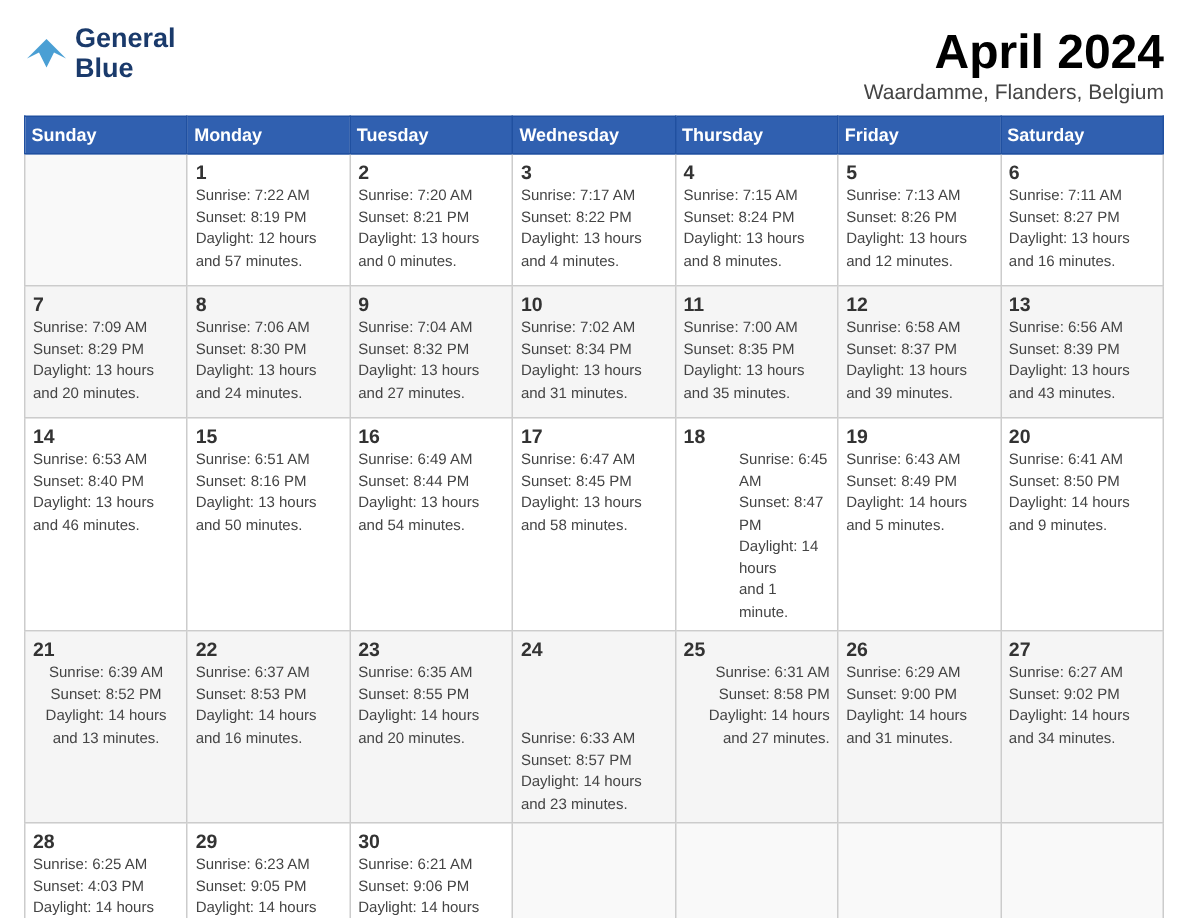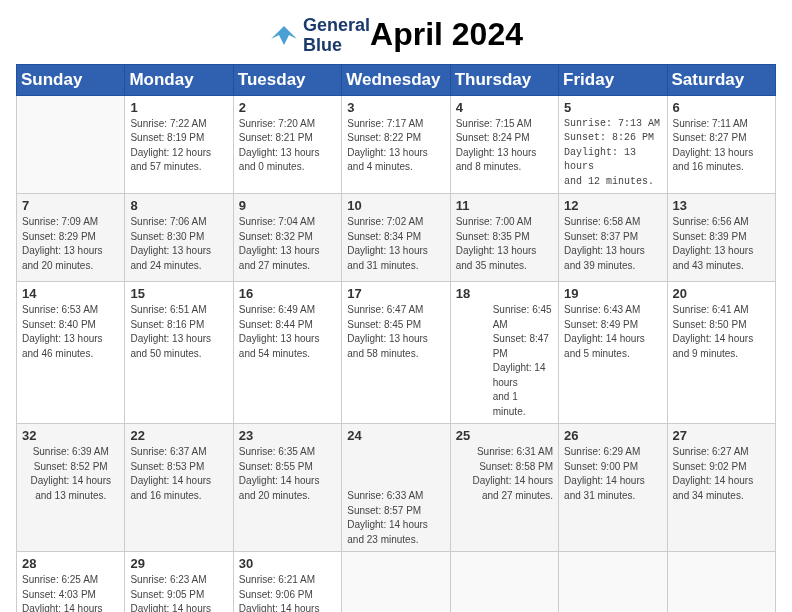--- a/index.html
+++ b/index.html
@@ -5,21 +5,21 @@
     * { box-sizing: border-box; margin: 0; padding: 0; }
     body {
       font-family: Arial, sans-serif;
       background: #fff;
       width: 792px;
       min-height: 612px;
       padding: 16px;
     }
     .header {
       display: flex;
-      justify-content: center;
+      justify-content: space-between;
       align-items: flex-start;
       margin-bottom: 8px;
     }
     .logo {
       display: flex;
       align-items: center;
       gap: 4px;
     }
     .logo-text {
       font-size: 18px;
@@ -44,21 +44,21 @@
       color: #444;
     }
     table {
       width: 100%;
       border-collapse: collapse;
       table-layout: fixed;
     }
     th {
       background-color: #3060b0;
       color: #fff;
-      font-size: 17px;
+      font-size: 12px;
       font-weight: bold;
       padding: 5px 4px;
       text-align: left;
       border: 1px solid #2050a0;
     }
     td {
       border: 1px solid #ccc;
       vertical-align: top;
       padding: 4px 5px;
       font-size: 10.5px;
@@ -96,20 +96,21 @@
     <svg class="logo-bird" viewBox="0 0 30 30" xmlns="http://www.w3.org/2000/svg">
       <polygon points="15,5 28,18 20,14 15,24 10,14 2,18" fill="#4a9fd4"></polygon>
     </svg>
     <div class="logo-text">
       <div>General</div>
       <div>Blue</div>
     </div>
   </div>
   <div class="title-block">
     <div class="main-title">April 2024</div>
+    <div class="subtitle">Waardamme, Flanders, Belgium</div>
   </div>
 </div>
 
 <table>
   <thead>
     <tr>
       <th>Sunday</th>
       <th>Monday</th>
       <th>Tuesday</th>
       <th>Wednesday</th>
@@ -144,21 +145,21 @@
         </td>
         <td>
           <span class="day-number">4</span>
           <div class="day-info" style="white-space: pre-line;">Sunrise: 7:15 AM
 Sunset: 8:24 PM
 Daylight: 13 hours
 and 8 minutes.</div>
         </td>
         <td>
           <span class="day-number">5</span>
-          <div class="day-info" style="white-space: pre-line; font-family: Liberation Mono, monospace;">Sunrise: 7:13 AM
+          <div class="day-info" style="white-space: pre-line;">Sunrise: 7:13 AM
 Sunset: 8:26 PM
 Daylight: 13 hours
 and 12 minutes.</div>
         </td>
         <td>
           <span class="day-number">6</span>
           <div class="day-info" style="white-space: pre-line;">Sunrise: 7:11 AM
 Sunset: 8:27 PM
 Daylight: 13 hours
 and 16 minutes.</div>
@@ -261,21 +262,21 @@
         <td>
           <span class="day-number">20</span>
           <div class="day-info" style="white-space: pre-line;">Sunrise: 6:41 AM
 Sunset: 8:50 PM
 Daylight: 14 hours
 and 9 minutes.</div>
         </td>
       </tr>
       <tr>
         <td>
-          <span class="day-number">32</span>
+          <span class="day-number">21</span>
           <div class="day-info" style="white-space: pre-line; text-align: center;">Sunrise: 6:39 AM
 Sunset: 8:52 PM
 Daylight: 14 hours
 and 13 minutes.</div>
         </td>
         <td>
           <span class="day-number">22</span>
           <div class="day-info" style="white-space: pre-line;">Sunrise: 6:37 AM
 Sunset: 8:53 PM
 Daylight: 14 hours

